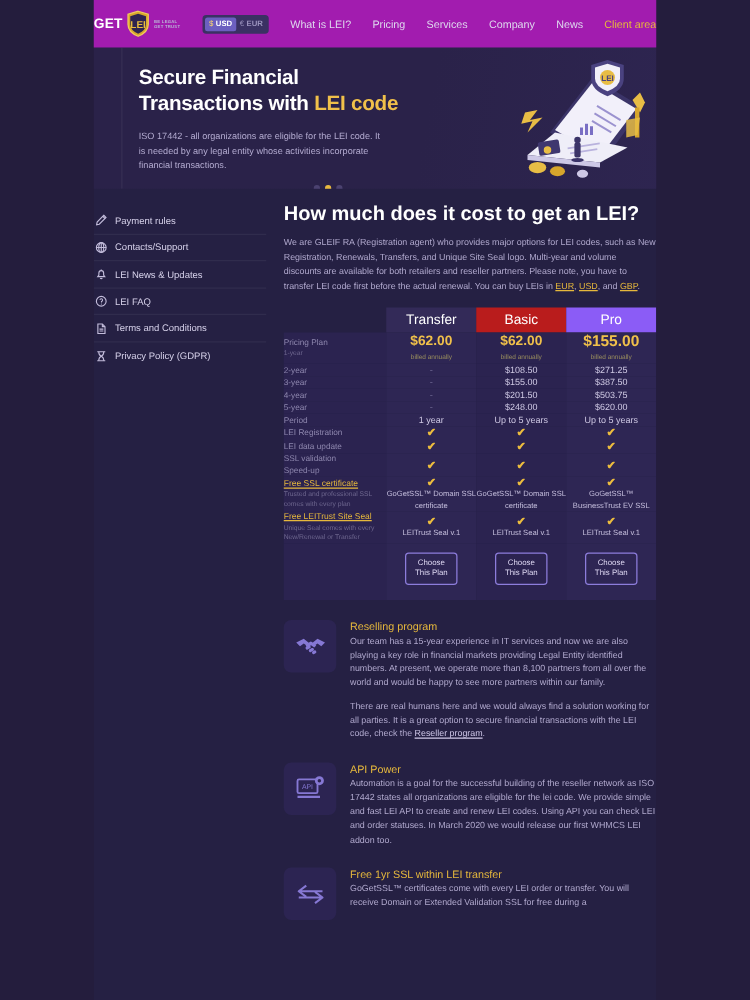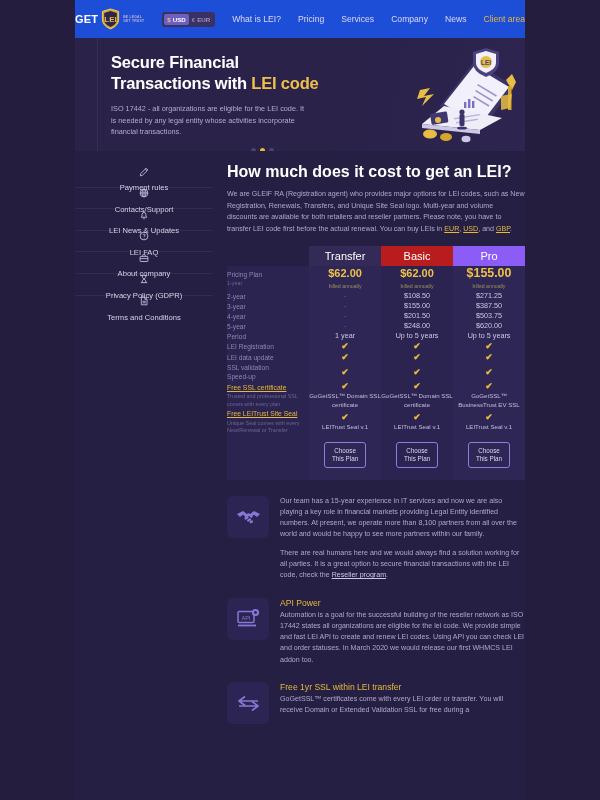--- a/index.html
+++ b/index.html
@@ -21,21 +21,21 @@
   .side-gutter {
     position: absolute; top: 0; bottom: 0; width: 75px;
     background: #241d3d; z-index: 40;
   }
   .side-gutter.left { left: 0; }
   .side-gutter.right { right: 0; }
 
   
   .header {
     position: absolute; top: 0; left: 0; right: 0; height: 38px;
-    background: #1d4ed8;
+    background: #a21caf;
     display: flex; align-items: center;
     padding: 0 75px;
     z-index: 30;
   }
   .logo-wrap { display: flex; align-items: center; gap: 3px; }
   .logo-get {
     color: #ffffff; font-weight: bold; font-size: 11px;
     letter-spacing: .2px;
   }
   .shield {
@@ -101,21 +101,21 @@
   .content {
     position: absolute; top: 151px; left: 0; right: 0; bottom: 0;
     display: flex; padding: 0 75px;
   }
 
   
   .sidebar { width: 138px; flex: 0 0 138px; padding-top: 15px; }
   .side-item {
     display: flex; align-items: center; gap: 6px;
     height: 21.6px; border-bottom: 1px solid rgba(255,255,255,.055);
-    color: #d6d1ea; font-size: 7.6px; flex-direction: column;
+    color: #d6d1ea; font-size: 7.6px;
   }
   .side-item:last-child { border-bottom: none; }
   .side-ico {
     width: 11px; height: 11px; flex: 0 0 11px;
     display: flex; align-items: center; justify-content: center;
   }
   .side-ico svg { width: 10px; height: 10px; display: block; }
 
   
   .main { flex: 1; padding: 12px 0 0 14px; }
@@ -332,51 +332,41 @@
         <span class="side-ico">
           <svg viewBox="0 0 10 10" fill="none" stroke="#c3bcdb" stroke-width="0.9">
             <circle cx="5" cy="5" r="3.9"></circle>
             <path d="M3.9 3.9 a1.1 1.1 0 1 1 1.3 1.3 v.7" stroke-width="0.85"></path>
             <circle cx="5.1" cy="7.2" r=".45" fill="#c3bcdb" stroke="none"></circle>
           </svg>
         </span>
         <span>LEI FAQ</span>
       </div>
 
+
       <div class="side-item">
         <span class="side-ico">
           <svg viewBox="0 0 10 10" fill="none" stroke="#c3bcdb" stroke-width="0.9">
-            <rect x="1.1" y="3.4" width="7.8" height="5.1" rx=".6"></rect>
-            <path d="M3.6 3.4 V2.3 a.6.6 0 0 1 .6-.6 h1.6 a.6.6 0 0 1 .6.6 v1.1"></path>
-            <path d="M1.1 5.6 h7.8"></path>
+            <path d="M2.3 1.2 h3.6 l2.1 2.1 v5.5 h-5.7 Z"></path>
+            <path d="M5.9 1.2 v2.1 h2.1"></path>
+              <path d="M3.6 5.3 h3.1 M3.6 6.8 h3.1"></path>
           </svg>
         </span>
-        <span>About company</span>
+        <span>Terms and Conditions</span>
       </div>
 
       <div class="side-item">
         <span class="side-ico">
           <svg viewBox="0 0 10 10" fill="none" stroke="#c3bcdb" stroke-width="0.9">
             <path d="M1.8 1.4 h6.4 M1.8 8.6 h6.4"></path>
             <path d="M3 1.4 Q3 4.2 5 5 Q7 4.2 7 1.4"></path>
             <path d="M3 8.6 Q3 5.8 5 5 Q7 5.8 7 8.6"></path>
           </svg>
         </span>
         <span>Privacy Policy (GDPR)</span>
-      </div>
-
-      <div class="side-item">
-        <span class="side-ico">
-          <svg viewBox="0 0 10 10" fill="none" stroke="#c3bcdb" stroke-width="0.9">
-            <path d="M2.3 1.2 h3.6 l2.1 2.1 v5.5 h-5.7 Z"></path>
-            <path d="M5.9 1.2 v2.1 h2.1"></path>
-              <path d="M3.6 5.3 h3.1 M3.6 6.8 h3.1"></path>
-          </svg>
-        </span>
-        <span>Terms and Conditions</span>
       </div>
     </aside>
 
     <main class="main">
       <h2>How much does it cost to get an LEI?</h2>
 
       <p class="intro"><span>We are GLEIF RA (Registration agent) who provides major options for LEI codes, such as New Registration, Renewals, Transfers, and Unique Site Seal logo. Multi-year and volume discounts are available for both retailers and reseller partners. Please note, you have to transfer LEI code first before the actual renewal. You can buy LEIs in </span><a href="#">EUR</a><span>, </span><a href="#">USD</a><span>, and </span><a href="#">GBP</a><span>.</span></p>
 
       <table class="ptable">
         <colgroup>
@@ -537,20 +527,21 @@
           <svg viewBox="0 0 27 27" fill="#8678d4">
             <path d="M2 11 L8 8 L12.5 11.5 L10.5 13.5 L8 11.8 L5 14 Z"></path>
             <path d="M25 11 L19 8 L14.5 11.5 L16.5 13.5 L19 11.8 L22 14 Z"></path>
             <path d="M9.5 13 L12.8 10.6 a1.4 1.4 0 0 1 1.7 0 L18 13.3 l-1.6 1.7 -2.6-1.9 -3.2 2.4 Z"></path>
             <rect x="9" y="15" width="4.4" height="2.4" rx="1.2" transform="rotate(-28 9 15)"></rect>
             <rect x="11.6" y="17" width="4.4" height="2.4" rx="1.2" transform="rotate(-28 11.6 17)"></rect>
             <rect x="14.2" y="18.6" width="3.6" height="2.4" rx="1.2" transform="rotate(-28 14.2 18.6)"></rect>
           </svg>
         </div>
         <div class="feat-body">
+          <h3>Reselling program</h3>
           <p>Our team has a 15-year experience in IT services and now we are also playing a key role in financial markets providing Legal Entity identified numbers. At present, we operate more than 8,100 partners from all over the world and would be happy to see more partners within our family.</p>
           <p><span>There are real humans here and we would always find a solution working for all parties. It is a great option to secure financial transactions with the LEI code, check the </span><a href="#">Reseller program</a><span>.</span></p>
         </div>
       </section>
 
       <section class="feature">
         <div class="feat-ico">
           <svg viewBox="0 0 27 27" fill="none" stroke="#8678d4" stroke-width="1.5">
             <rect x="3" y="6.5" width="16" height="11" rx="1.2"></rect>
             <path d="M3 20.5 h18" stroke-width="1.8"></path>

